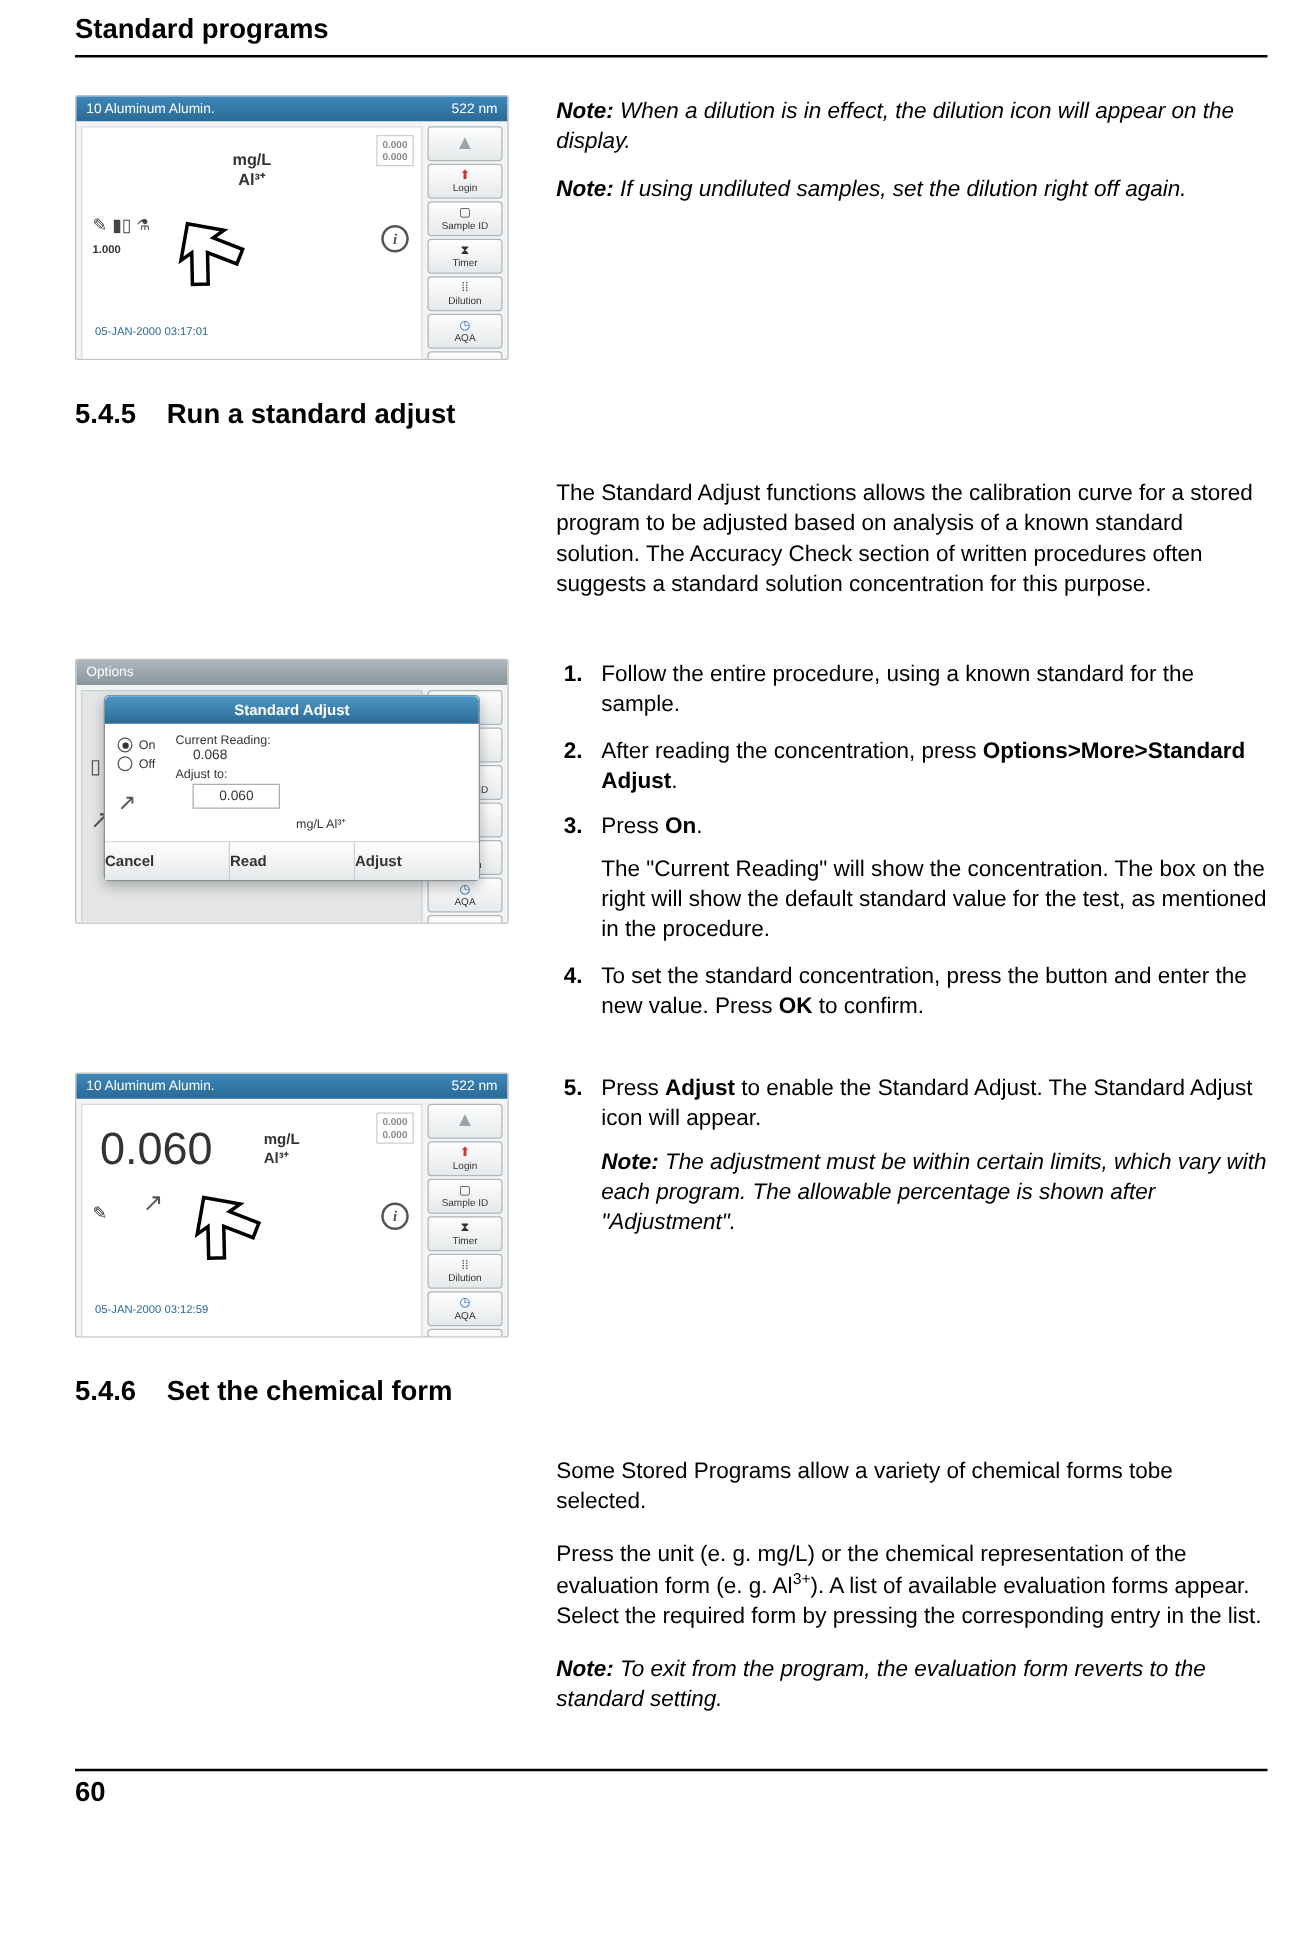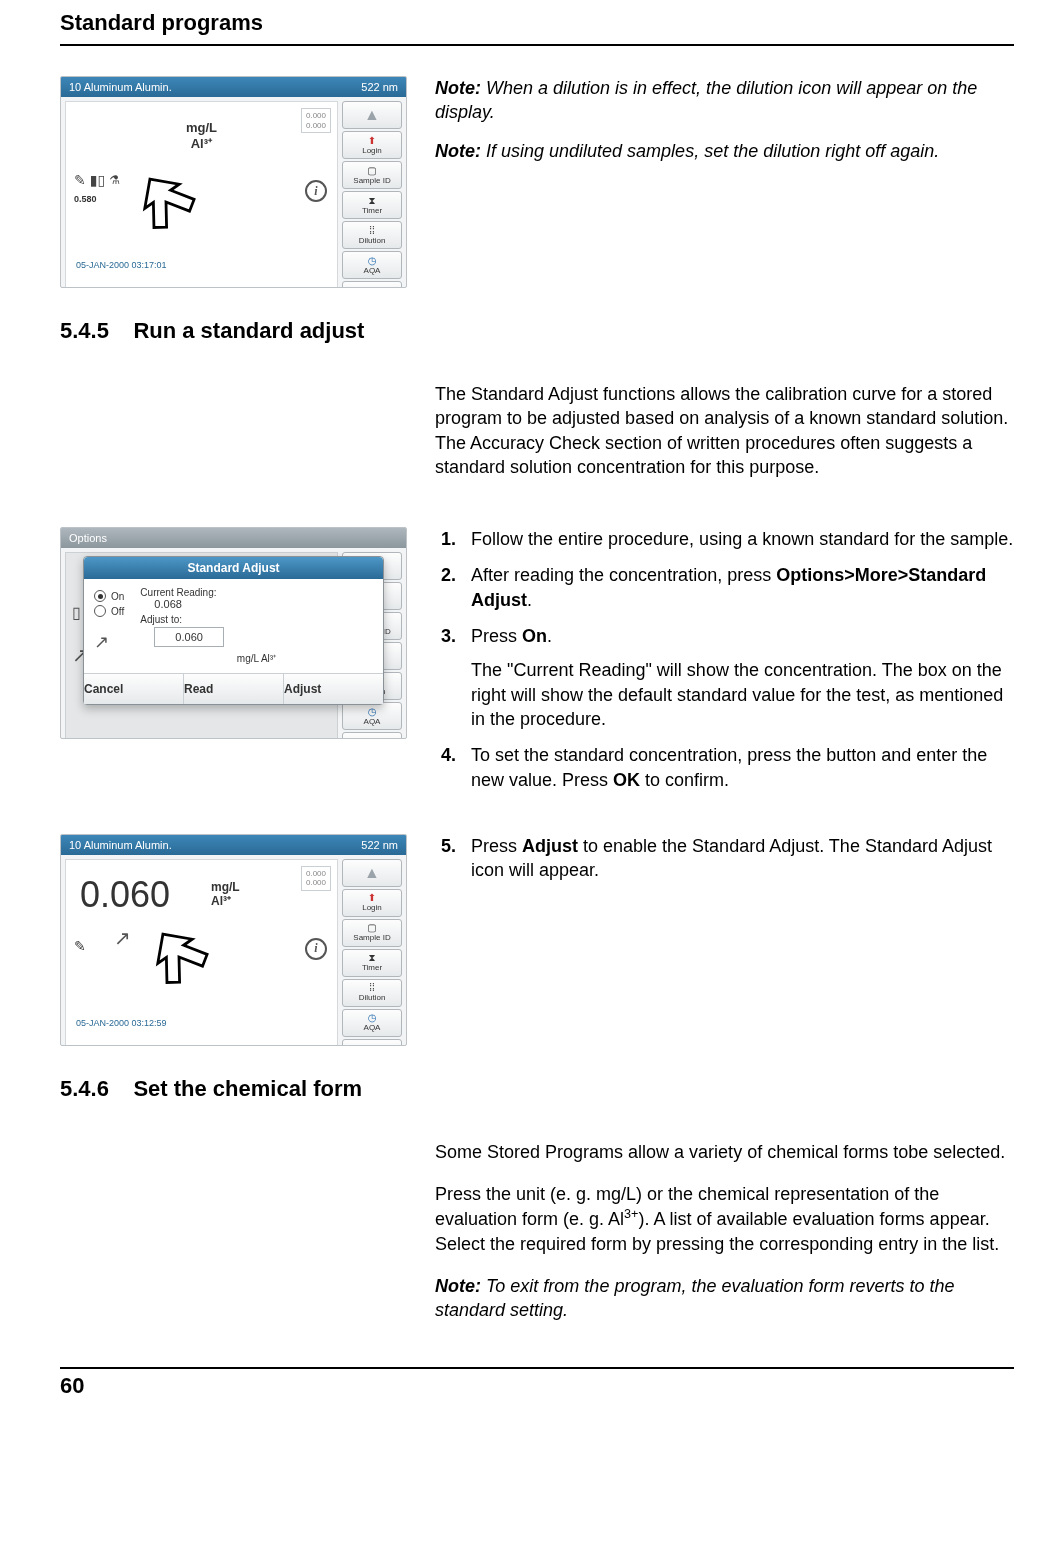--- a/index.html
+++ b/index.html
@@ -19,21 +19,21 @@
   .running-header {
     font-weight: bold;
     font-size: 22px;
     padding-top: 10px;
     padding-bottom: 8px;
     border-bottom: 2px solid #000;
     margin-bottom: 30px;
   }
   .block {
     display: flex;
-    gap: 30px;
+    gap: 40px;
     margin-bottom: 30px;
   }
   .figure-col {
     width: 345px;
     flex: 0 0 345px;
   }
   .text-col {
     flex: 1;
     font-size: 18px;
     line-height: 1.35;
@@ -114,20 +114,21 @@
   .mini-vals {
     position:absolute;
     top:6px; right:6px;
     border:1px solid #c9cfd3;
     background:#fff;
     font-size:8px;
     padding:2px 4px;
     text-align:center;
     line-height:1.2;
     color:#888;
+    font-weight:bold;
   }
   .unit-label {
     position:absolute;
     top:18px; left:50%;
     transform:translateX(-50%);
     text-align:center;
     font-weight:bold;
     font-size:13px;
     line-height:1.2;
   }
@@ -281,21 +282,21 @@
             <div class="mini-vals">
               <div>0.000</div>
               <div>0.000</div>
             </div>
             <div class="info-ic">i</div>
             <div class="icon-row-left" style="top:70px;">
               <span style="font-size:14px;">✎</span>
               <span style="font-size:14px;">▮▯</span>
               <span style="font-size:12px;">⚗</span>
             </div>
-            <div style="position:absolute;left:8px;top:92px;font-size:9px;font-weight:bold;">0.580</div>
+            <div style="position:absolute;left:8px;top:92px;font-size:9px;font-weight:bold;">1.000</div>
             <div class="cursor-arrow" style="left:65px;top:65px;">
               <svg viewBox="0 0 100 100">
                   <path d="M50 10 L80 40 L65 40 L85 70 L70 80 L50 50 L30 80 L15 70 L35 40 L20 40 Z" transform="rotate(-35 50 50)" fill="#fff" stroke="#000" stroke-width="4"></path>
                 </svg>
             </div>
             <div class="ss-date">05-JAN-2000  03:17:01</div>
           </div>
           <div class="ss-side">
             <div class="arrow-btn">▲</div>
             <div class="side-btn">
@@ -476,20 +477,21 @@
               </div>
             <div class="arrow-btn">▼</div>
           </div>
         </div>
 
       </div>
     </div>
     <div class="text-col">
       <ol class="steps" start="5">
         <li><span>Press </span><b>Adjust</b><span> to enable the Standard Adjust. The Standard Adjust icon will appear.</span>
+          <p class="note after-li"><b>Note:</b><span> The adjustment must be within certain limits, which vary with each program. The allowable percentage is shown after "Adjustment".</span></p>
         </li>
       </ol>
     </div>
   </div>
 
   <h2 class="section">
     <span>5.4.6</span>&nbsp;&nbsp;&nbsp;&nbsp;<span>Set the chemical form</span>
   </h2>
 
   <div class="block">

